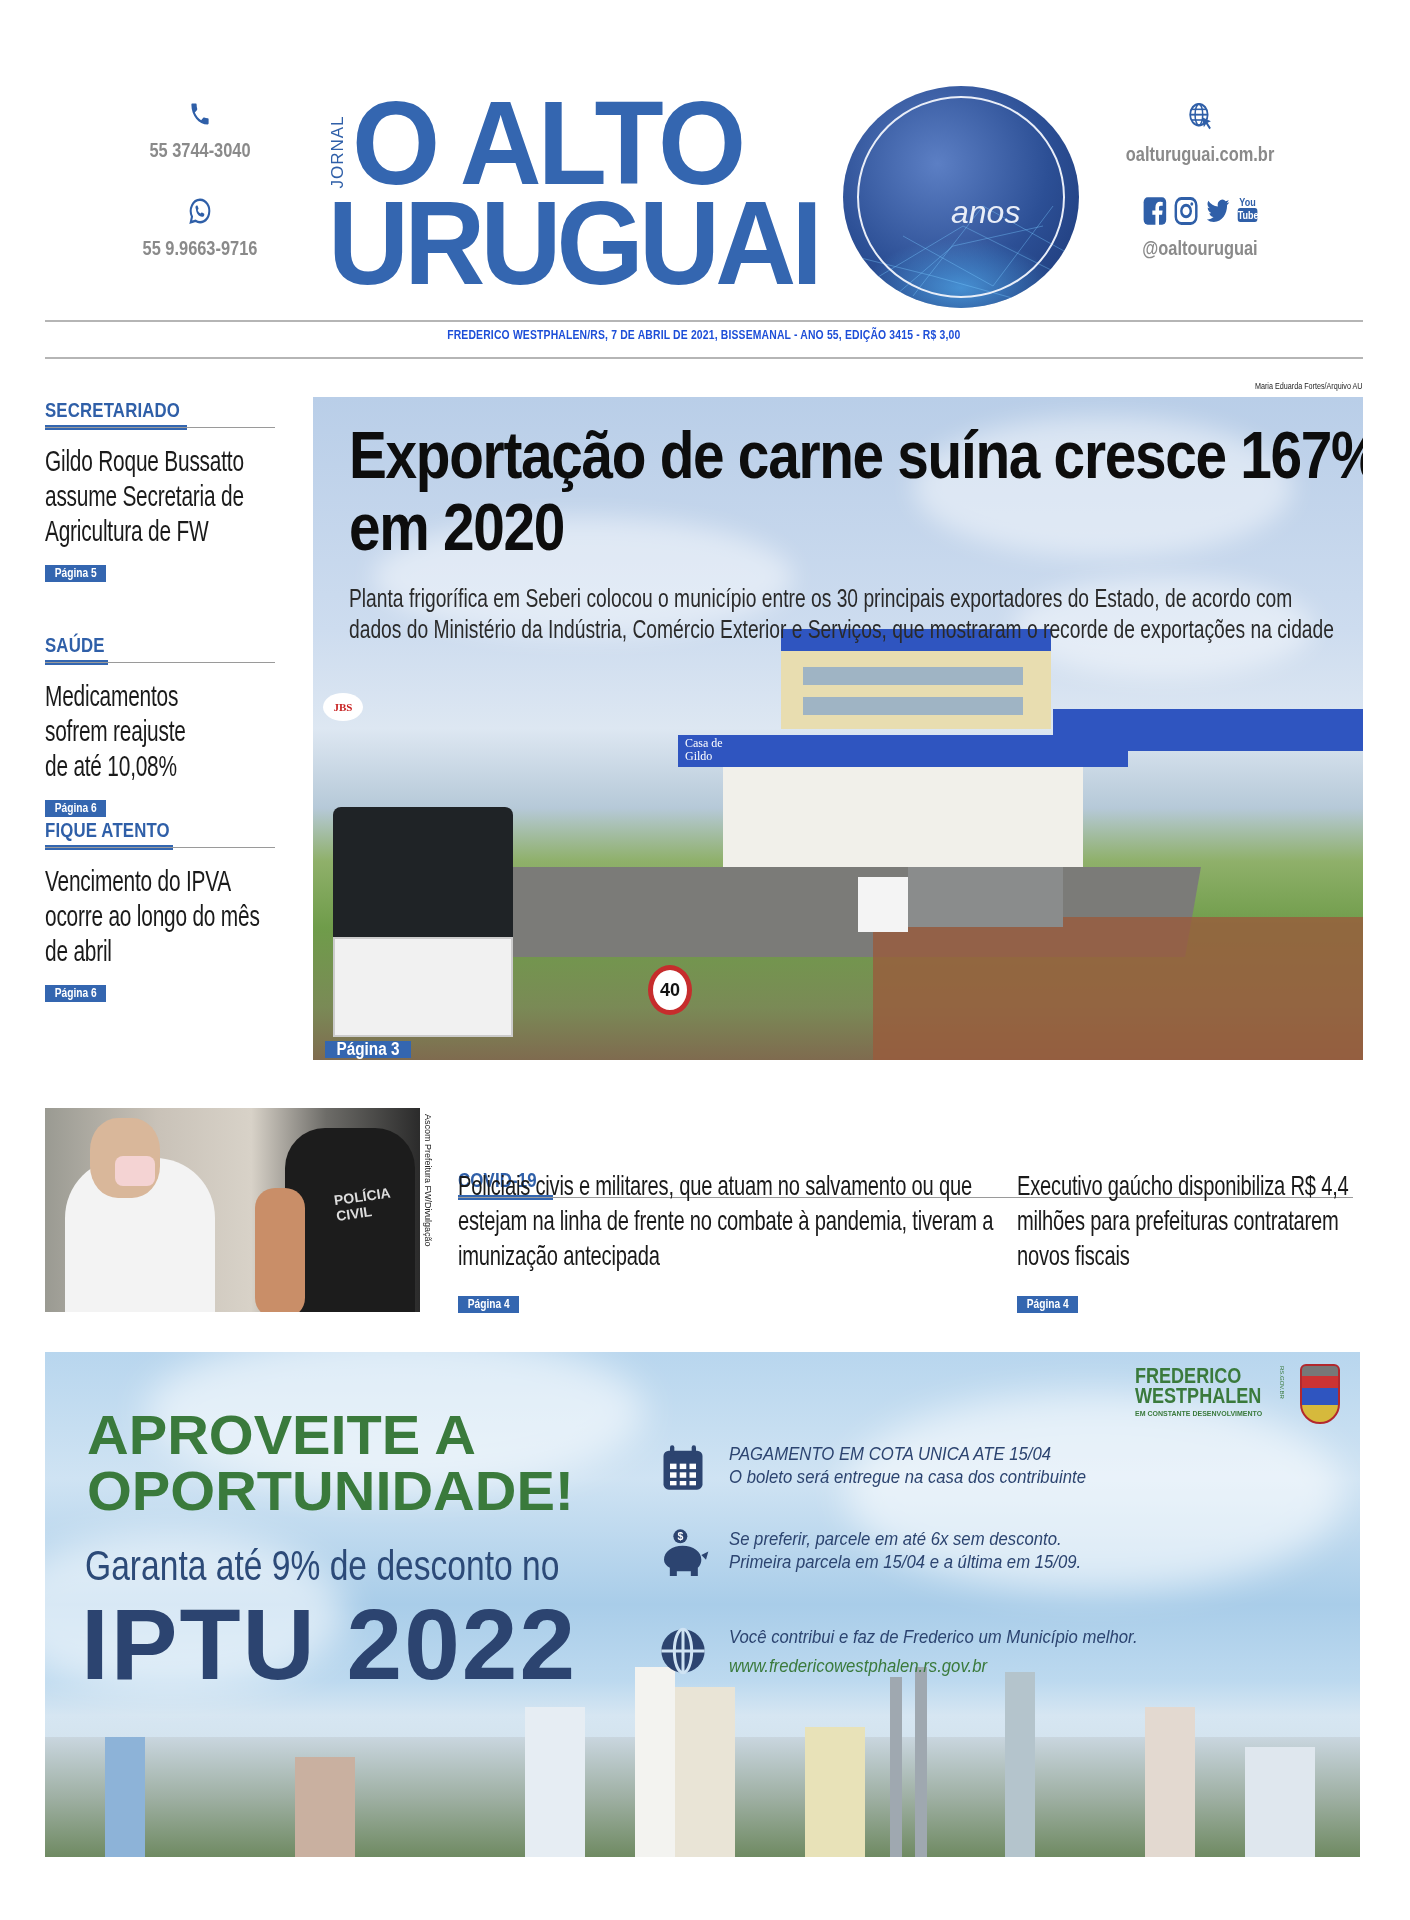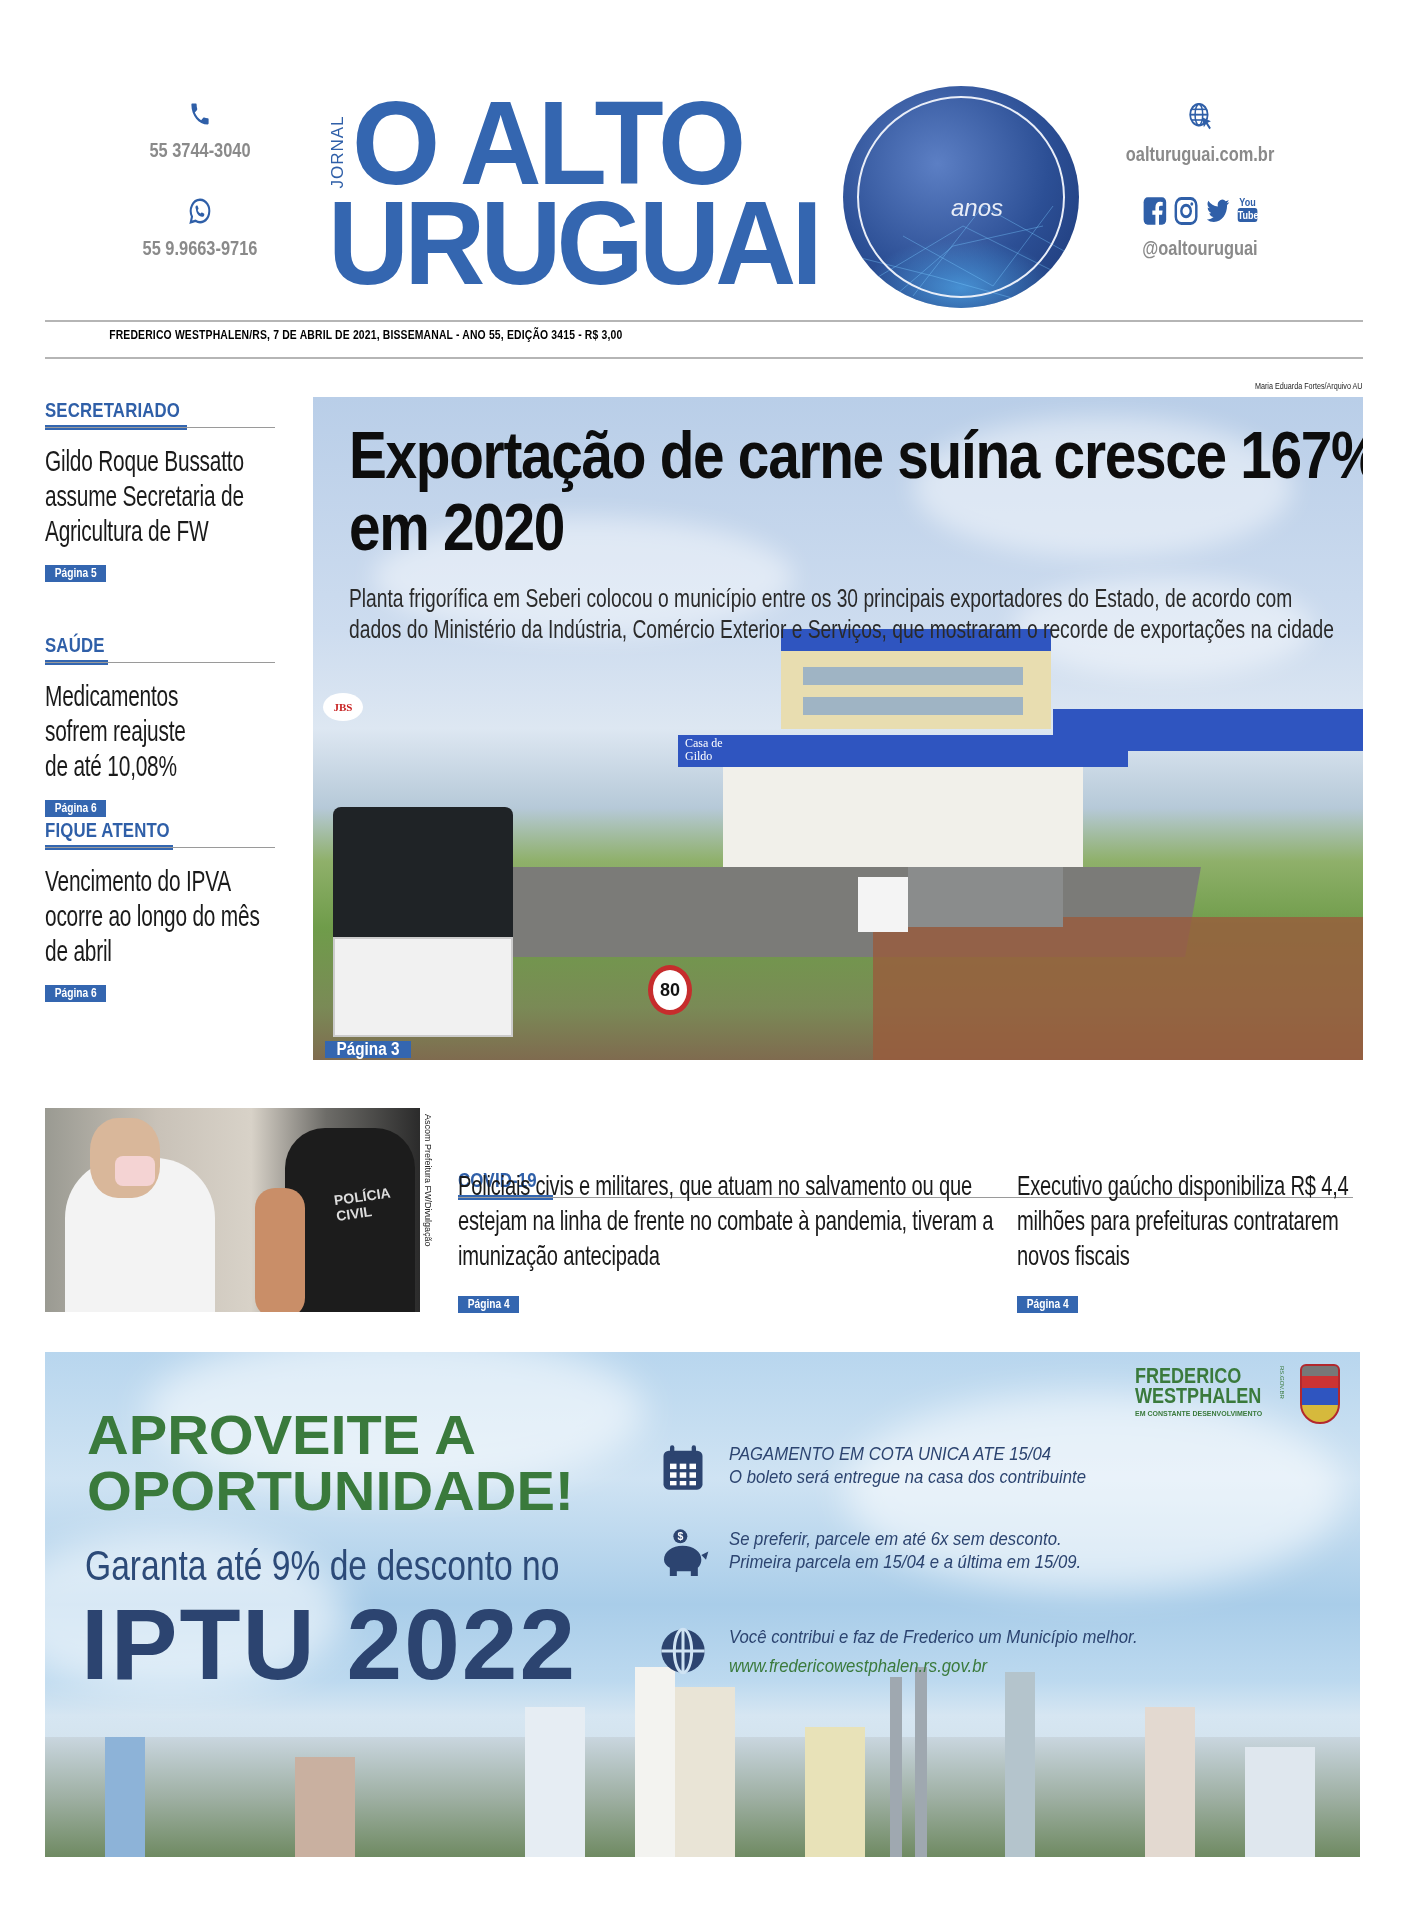--- a/index.html
+++ b/index.html
@@ -19,25 +19,25 @@
   .logo { position: absolute; left: 328px; top: 92px; width: 470px; height: 196px; }
   .logo .jornal { position: absolute; left: 0; top: 12px; width: 20px; height: 96px; }
   .logo .jornal span { position: absolute; left: -38px; top: 38px; transform: rotate(-90deg); font-size: 17px; color: #2f5fa8; letter-spacing: 1px; width: 96px; text-align: center; }
   .logo .line1 { position: absolute; left: 24px; top: -8px; font-size: 118px; font-weight: bold; color: #3466b0; letter-spacing: -4px; line-height: 1; transform: scaleX(0.96); transform-origin: left; }
   .logo .line2 { position: absolute; left: 0; top: 92px; font-size: 118px; font-weight: bold; color: #3466b0; letter-spacing: -5px; line-height: 1; transform: scaleX(0.95); transform-origin: left; }
 
   .badge55 { position: absolute; left: 843px; top: 86px; width: 236px; height: 222px; border-radius: 50%;
      background: radial-gradient(circle at 40% 35%, #5c7fc4 0%, #2c4f95 55%, #1b3674 100%); overflow: hidden; }
   .badge55 .ring { position: absolute; left: 14px; top: 10px; right: 14px; bottom: 10px; border: 2px solid #e9eef8; border-radius: 50%; }
   .badge55 .num { position: absolute; left: 40px; top: 20px; font-size: 160px; color: rgba(220,228,245,0.55); font-style: italic; line-height: 1; letter-spacing: -20px; font-family: "Liberation Sans", sans-serif; }
-  .badge55 .anos { position: absolute; left: 108px; top: 108px; font-size: 24px; color: #e8edf7; font-style: italic; }
+  .badge55 .anos { position: absolute; left: 108px; top: 108px; font-size: 32px; color: #e8edf7; font-style: italic; }
   .badge55 .glow { position: absolute; left: 20px; right: 20px; bottom: -30px; height: 100px; background: radial-gradient(ellipse at center, rgba(90,190,255,0.6), transparent 70%); }
 
   .rule { position: absolute; left: 45px; width: 1318px; height: 2px; background: #b5b5b5; }
-  .dateline { position: absolute; left: 45px; width: 1318px; top: 327px; text-align: left; font-size: 13px; font-weight: bold; color: #000000; letter-spacing: 0.2px; }
+  .dateline { position: absolute; left: 45px; width: 1318px; top: 327px; text-align: center; font-size: 13px; font-weight: bold; color: #1d4ed8; letter-spacing: 0.2px; }
   .dateline span { display: inline-block; transform: scaleX(0.8); }
 
   
   .side { position: absolute; left: 45px; width: 230px; }
   .kicker { position: relative; font-weight: bold; color: #2f5fa8; font-size: 21px; padding-bottom: 6px; letter-spacing: 0.2px; }
   .kicker span { display: inline-block; transform: scaleX(0.8); transform-origin: left; }
   .kicker::after { content: ""; position: absolute; left: 0; right: 0; bottom: 0; height: 1px; background: #9a9a9a; }
   .kicker .bar { position: absolute; left: 0; bottom: -2px; height: 5px; background: #3466b0; }
   .side .head { margin-top: 16px; font-size: 29px; line-height: 35px; color: #1a1a1a; font-family: "Liberation Sans", sans-serif; transform: scaleX(0.72); transform-origin: left; width: 320px; font-weight: normal; letter-spacing: -0.3px; }
   .pg { display: inline-block; background: #3466b0; color: #fff; font-weight: bold; font-size: 12px; padding: 1px 6px; line-height: 15px; }
@@ -237,21 +237,21 @@
   <div class="scene-canopy"></div>
   <div class="scene-jbs">JBS</div>
   <div class="scene-truck2">
       <div class="cab"></div>
       <div class="box"></div>
     </div>
   <div class="scene-truck">
       <div class="tarp"></div>
       <div class="bed"></div>
     </div>
-  <div class="scene-sign">80</div>
+  <div class="scene-sign">40</div>
 
   <h1>Exportação de carne suína cresce 167% em 2020</h1>
   <div class="sub">Planta frigorífica em Seberi colocou o município entre os 30 principais exportadores do Estado, de acordo com dados do Ministério da Indústria, Comércio Exterior e Serviços, que mostraram o recorde de exportações na cidade</div>
   <span class="pg"><span>Página 3</span></span>
 </div>
 
 <div class="covid-photo">
   <div class="officer"></div>
   <div class="arm"></div>
   <div class="txt" style="width:60px">POLÍCIA CIVIL</div>

